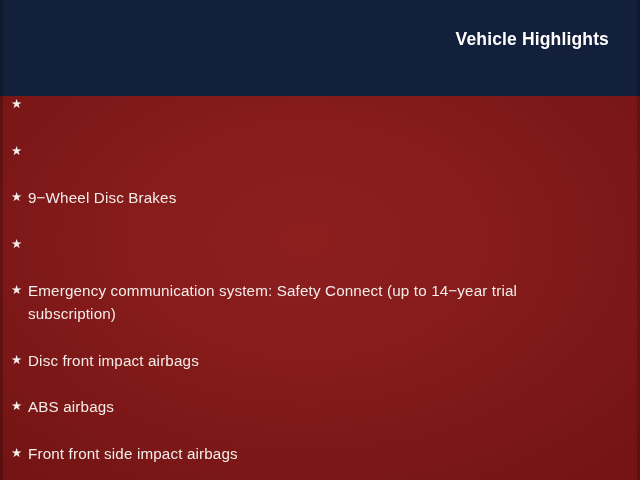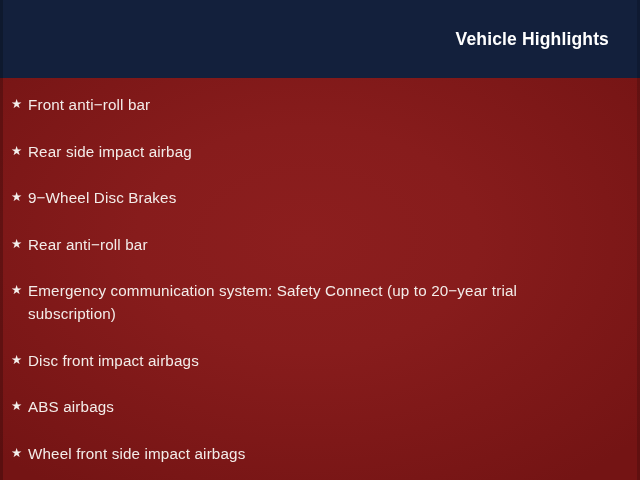--- a/index.html
+++ b/index.html
@@ -47,21 +47,21 @@
     pointer-events: none;
     z-index: 5;
   }
 
   
   .header-band {
     position: absolute;
     top: 0;
     left: 0;
     width: 640px;
-    height: 78px;
+    height: 96px;
     background: #13203c;
     box-sizing: border-box;
   }
   .header-title {
     position: absolute;
     right: 31px;
     top: 29px;
     margin: 0;
     font-size: 17.5px;
     font-weight: bold;
@@ -117,53 +117,50 @@
 <div id="slide">
 
   <div class="header-band">
     <h1 class="header-title">Vehicle Highlights</h1>
   </div>
 
   <ul class="highlights-list">
 
     <li class="highlight-item">
       <span class="bullet-star">★</span>
-      <span class="item-text">Front anti−roll bar</span>
     </li>
 
     <li class="highlight-item">
       <span class="bullet-star">★</span>
-      <span class="item-text">Rear side impact airbag</span>
     </li>
 
     <li class="highlight-item">
       <span class="bullet-star">★</span>
       <span class="item-text">9−Wheel Disc Brakes</span>
     </li>
 
     <li class="highlight-item">
       <span class="bullet-star">★</span>
-      <span class="item-text">Rear anti−roll bar</span>
     </li>
 
     <li class="highlight-item item-wide">
       <span class="bullet-star">★</span>
-      <span class="item-text">Emergency communication system: Safety Connect (up to 20−year trial subscription)</span>
+      <span class="item-text">Emergency communication system: Safety Connect (up to 14−year trial subscription)</span>
     </li>
 
     <li class="highlight-item">
       <span class="bullet-star">★</span>
       <span class="item-text">Disc front impact airbags</span>
     </li>
 
     <li class="highlight-item">
       <span class="bullet-star">★</span>
       <span class="item-text">ABS airbags</span>
     </li>
 
     <li class="highlight-item">
       <span class="bullet-star">★</span>
-      <span class="item-text">Wheel front side impact airbags</span>
+      <span class="item-text">Front front side impact airbags</span>
     </li>
 
   </ul>
 
 </div>
 
 </body></html>

